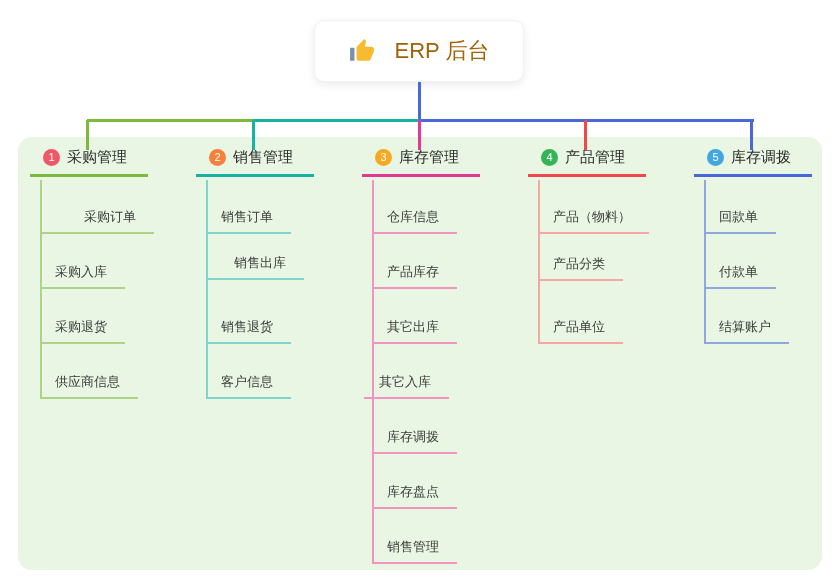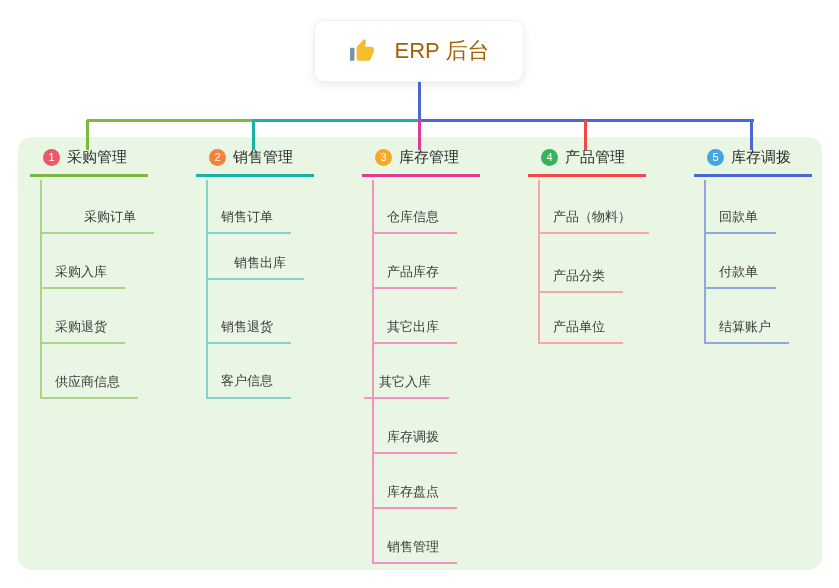--- a/index.html
+++ b/index.html
@@ -115,40 +115,40 @@
     <div class="child" style="left: 40px; top: 319px; border-bottom-color: rgb(171, 212, 136);"><span>采购退货</span></div>
     <div class="child" style="left: 40px; top: 374px; border-bottom-color: rgb(171, 212, 136);"><span>供应商信息</span></div>
     <div class="branch-header" style="left: 196px; border-bottom-color: rgb(22, 179, 164);">
       <span class="badge" style="background: rgb(245, 129, 59);">2</span>
       <span>销售管理</span>
     </div>
     <div class="spine" style="left: 206px; top: 180px; height: 219px; background: rgb(129, 212, 200);"></div>
     <div class="child" style="left: 206px; top: 209px; border-bottom-color: rgb(129, 212, 200);"><span>销售订单</span></div>
     <div class="child" style="left: 206px; top: 255px; border-bottom-color: rgb(129, 212, 200); padding-left: 28px;"><span>销售出库</span></div>
     <div class="child" style="left: 206px; top: 319px; border-bottom-color: rgb(129, 212, 200);"><span>销售退货</span></div>
-    <div class="child" style="left: 206px; top: 374px; border-bottom-color: rgb(129, 212, 200); font-family: Liberation Mono, monospace;"><span>客户信息</span></div>
+    <div class="child" style="left: 206px; top: 374px; border-bottom-color: rgb(129, 212, 200);"><span>客户信息</span></div>
     <div class="branch-header" style="left: 362px; border-bottom-color: rgb(224, 58, 146);">
       <span class="badge" style="background: rgb(247, 169, 36);">3</span>
       <span>库存管理</span>
     </div>
     <div class="spine" style="left: 372px; top: 180px; height: 384px; background: rgb(242, 148, 194);"></div>
     <div class="child" style="left: 372px; top: 209px; border-bottom-color: rgb(242, 148, 194);"><span>仓库信息</span></div>
     <div class="child" style="left: 372px; top: 264px; border-bottom-color: rgb(242, 148, 194);"><span>产品库存</span></div>
     <div class="child" style="left: 372px; top: 319px; border-bottom-color: rgb(242, 148, 194);"><span>其它出库</span></div>
     <div class="child" style="left: 364px; top: 374px; border-bottom-color: rgb(242, 148, 194);"><span>其它入库</span></div>
     <div class="child" style="left: 372px; top: 429px; border-bottom-color: rgb(242, 148, 194);"><span>库存调拨</span></div>
     <div class="child" style="left: 372px; top: 484px; border-bottom-color: rgb(242, 148, 194);"><span>库存盘点</span></div>
     <div class="child" style="left: 372px; top: 539px; border-bottom-color: rgb(242, 148, 194);"><span>销售管理</span></div>
     <div class="branch-header" style="left: 528px; border-bottom-color: rgb(240, 72, 72);">
       <span class="badge" style="background: rgb(53, 180, 87);">4</span>
       <span>产品管理</span>
     </div>
     <div class="spine" style="left: 538px; top: 180px; height: 164px; background: rgb(246, 167, 163);"></div>
     <div class="child" style="left: 538px; top: 209px; border-bottom-color: rgb(246, 167, 163);"><span>产品（物料）</span></div>
-    <div class="child" style="left: 538px; top: 268px; border-bottom-color: rgb(246, 167, 163);"><span>产品分类</span></div>
+    <div class="child" style="left: 538px; top: 256px; border-bottom-color: rgb(246, 167, 163);"><span>产品分类</span></div>
     <div class="child" style="left: 538px; top: 319px; border-bottom-color: rgb(246, 167, 163);"><span>产品单位</span></div>
     <div class="branch-header" style="left: 694px; border-bottom-color: rgb(74, 103, 217);">
       <span class="badge" style="background: rgb(66, 167, 224);">5</span>
       <span>库存调拨</span>
     </div>
     <div class="spine" style="left: 704px; top: 180px; height: 164px; background: rgb(144, 167, 222);"></div>
     <div class="child" style="left: 704px; top: 209px; border-bottom-color: rgb(144, 167, 222);"><span>回款单</span></div>
     <div class="child" style="left: 704px; top: 264px; border-bottom-color: rgb(144, 167, 222);"><span>付款单</span></div>
     <div class="child" style="left: 704px; top: 319px; border-bottom-color: rgb(144, 167, 222); text-align: center;"><span>结算账户</span></div>
   </div>

